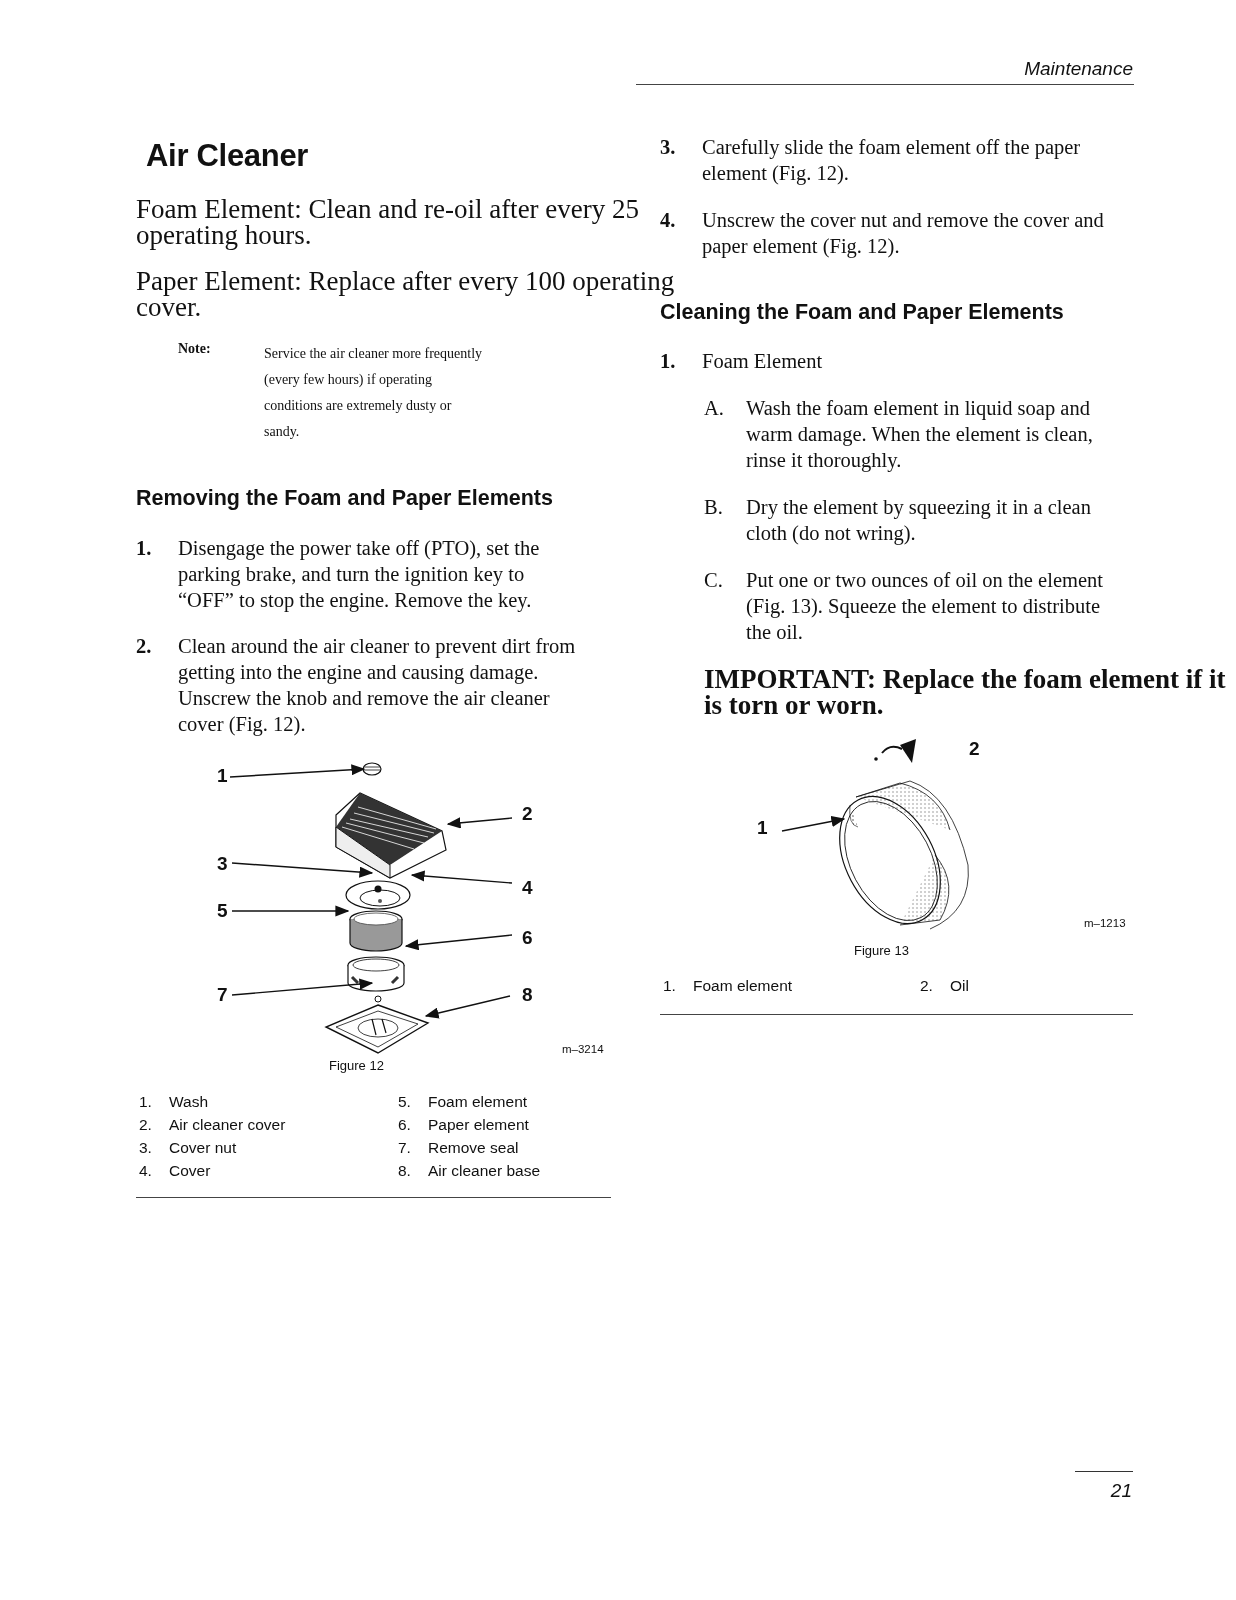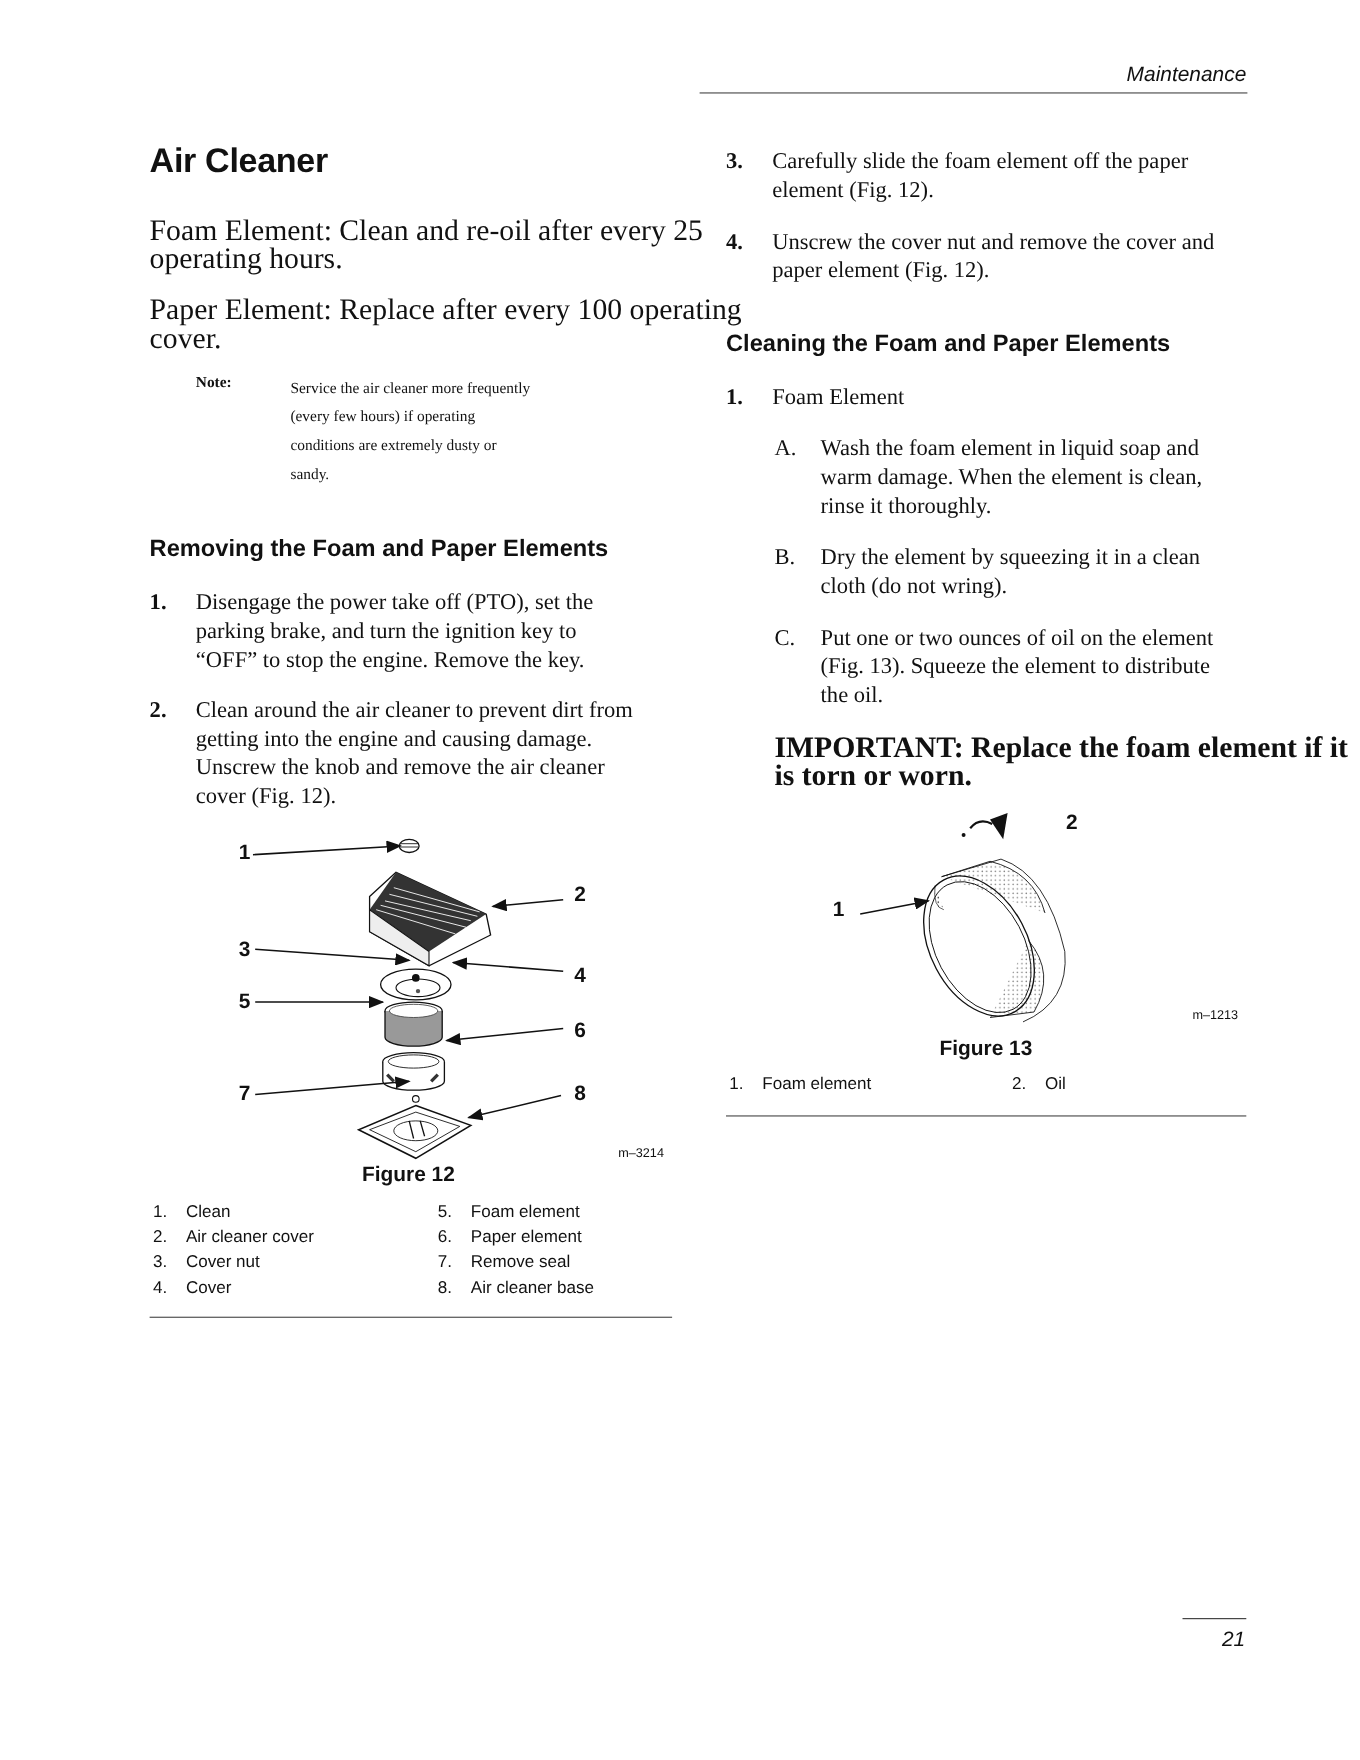--- a/index.html
+++ b/index.html
@@ -3,35 +3,35 @@
 <meta charset="utf-8">
 <style>
   html, body { margin: 0; padding: 0; background: #ffffff; }
   body { width: 1236px; height: 1600px; position: relative; overflow: hidden; color: #111; }
   .serif { font-family: "Liberation Serif", "DejaVu Serif", serif; }
   .sans { font-family: "Liberation Sans", "DejaVu Sans", sans-serif; }
 
   .running-head { position: absolute; right: 103px; top: 58px; font-size: 19px; font-style: italic; }
   .head-rule { position: absolute; left: 636px; top: 84px; width: 498px; height: 1px; background: #444; }
 
-  h1.title { position: absolute; left: 136px; top: 128px; margin: 0; font-size: 31px; font-weight: bold; letter-spacing: -0.3px; text-align: center; }
+  h1.title { position: absolute; left: 136px; top: 128px; margin: 10px; font-size: 31px; font-weight: bold; letter-spacing: -0.3px; text-align: center; }
   .para { position: absolute; font-size: 27px; line-height: 26px; margin: 0; }
 
   .note-label { position: absolute; font-weight: bold; font-size: 14px; }
   .note-text { position: absolute; font-size: 14px; line-height: 26px; }
 
   h2.section { position: absolute; margin: 0; font-size: 21.5px; font-weight: bold; }
 
   .step { position: absolute; font-size: 20.5px; line-height: 26px; }
   .step .num { position: absolute; left: 0; top: 0; font-weight: bold; }
   .step .txt { position: absolute; left: 42px; top: 0; }
   .substep .num { font-weight: normal; }
 
   .fig-label { position: absolute; font-weight: bold; font-size: 19px; }
-  .fig-caption { position: absolute; font-weight: bold; font-size: 19px; }
+  .fig-caption { position: absolute; font-weight: normal; font-size: 13px; }
   .fig-id { position: absolute; font-size: 11.5px; }
   .legend-item { position: absolute; font-size: 15.5px; }
   .legend-item .n { position: absolute; left: 0; }
   .legend-item .t { position: absolute; left: 30px; white-space: nowrap; }
   .rule { position: absolute; height: 1px; background: #444; }
 
   .page-num { position: absolute; right: 104px; top: 1480px; font-size: 19px; font-style: italic; }
   .page-rule { position: absolute; left: 1075px; top: 1471px; width: 58px; height: 1px; background: #333; }
 
   svg { position: absolute; overflow: visible; }
@@ -153,21 +153,21 @@
 <div class="fig-label sans" style="left:217px; top:900px;">5</div>
 <div class="fig-label sans" style="left:522px; top:927px;">6</div>
 <div class="fig-label sans" style="left:217px; top:984px;">7</div>
 <div class="fig-label sans" style="left:522px; top:984px;">8</div>
 
 <div class="fig-id sans" style="left:562px; top:1043px;text-align:right;">m–3214</div>
 <div class="fig-caption sans" style="left:329px; top:1058px;">Figure 12</div>
 
 <div class="legend-item sans" style="left:139px; top:1093px;">
     <span class="n">1.</span>
-    <span class="t">Clean</span>
+    <span class="t">Wash</span>
   </div>
 <div class="legend-item sans" style="left:139px; top:1116px;">
     <span class="n">2.</span>
     <span class="t">Air cleaner cover</span>
   </div>
 <div class="legend-item sans" style="left:139px; top:1139px;">
     <span class="n">3.</span>
     <span class="t">Cover nut</span>
   </div>
 <div class="legend-item sans" style="left:139px; top:1162px;">

